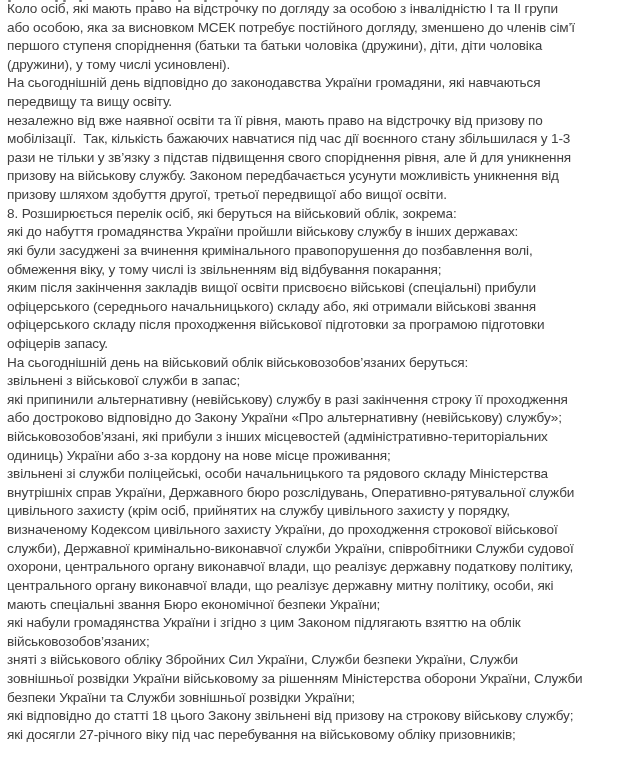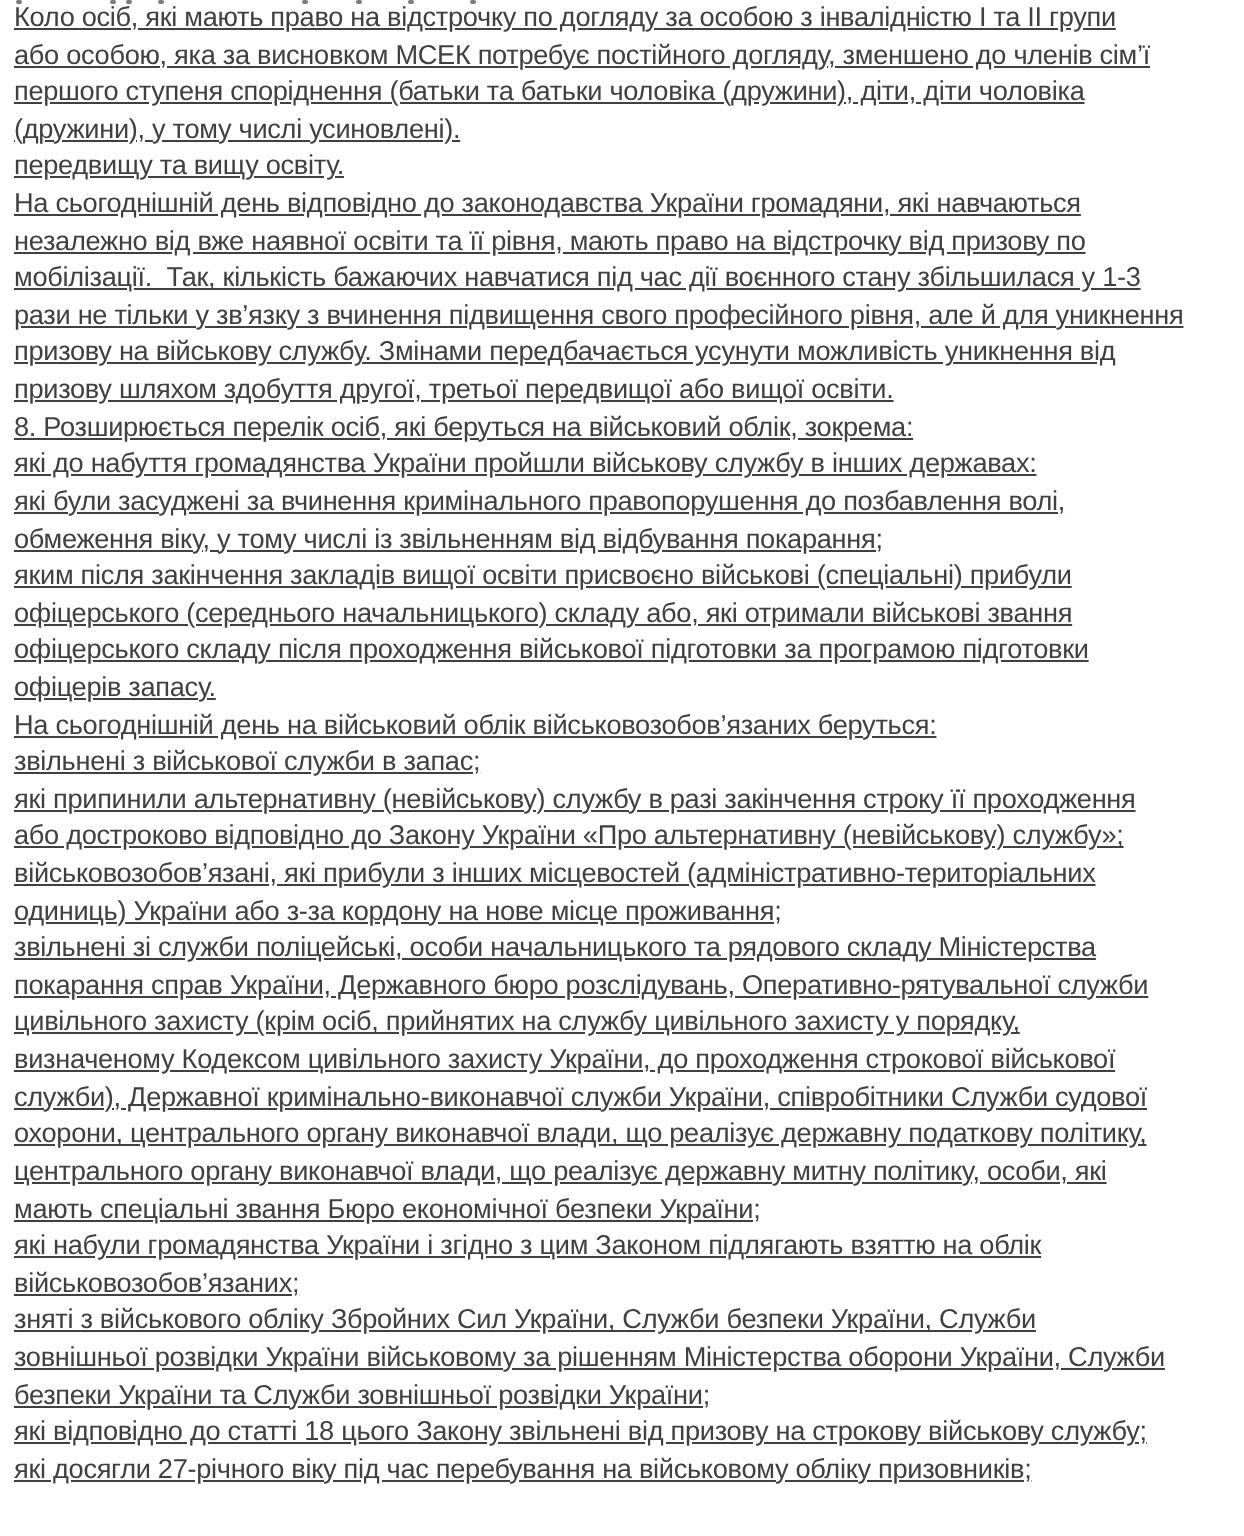--- a/index.html
+++ b/index.html
@@ -15,21 +15,20 @@
     font-family: "Liberation Sans", "DejaVu Sans", sans-serif;
   }
   .doc {
     position: absolute;
     top: 0;
     left: 7px;
     width: 611px;
     color: #404040;
     font-size: 13.6px;
     letter-spacing: -0.15px;
-    text-decoration: underline;
   }
   .line {
     height: 18.62px;
     line-height: 18.62px;
     white-space: pre;
   }
   
   .top-clip {
     position: absolute;
     top: 0;
@@ -60,43 +59,43 @@
   <span class="speck" style="left:197px"></span>
   <span class="speck" style="left:228px"></span>
 </div>
 
 <div class="doc" style="color: rgb(64, 64, 64);">
   <div>
       <div class="line">Коло осіб, які мають право на відстрочку по догляду за особою з інвалідністю І та ІІ групи</div>
       <div class="line">або особою, яка за висновком МСЕК потребує постійного догляду, зменшено до членів сім’ї</div>
       <div class="line">першого ступеня споріднення (батьки та батьки чоловіка (дружини), діти, діти чоловіка</div>
       <div class="line">(дружини), у тому числі усиновлені).</div>
+      <div class="line">На сьогоднішній день відповідно до законодавства України громадяни, які навчаються</div>
       <div class="line">передвищу та вищу освіту.</div>
-      <div class="line">На сьогоднішній день відповідно до законодавства України громадяни, які навчаються</div>
       <div class="line">незалежно від вже наявної освіти та її рівня, мають право на відстрочку від призову по</div>
       <div class="line">мобілізації.  Так, кількість бажаючих навчатися під час дії воєнного стану збільшилася у 1-3</div>
-      <div class="line">рази не тільки у зв’язку з вчинення підвищення свого професійного рівня, але й для уникнення</div>
-      <div class="line">призову на військову службу. Змінами передбачається усунути можливість уникнення від</div>
+      <div class="line">рази не тільки у зв’язку з підстав підвищення свого споріднення рівня, але й для уникнення</div>
+      <div class="line">призову на військову службу. Законом передбачається усунути можливість уникнення від</div>
       <div class="line">призову шляхом здобуття другої, третьої передвищої або вищої освіти.</div>
       <div class="line">8. Розширюється перелік осіб, які беруться на військовий облік, зокрема:</div>
       <div class="line">які до набуття громадянства України пройшли військову службу в інших державах:</div>
       <div class="line">які були засуджені за вчинення кримінального правопорушення до позбавлення волі,</div>
       <div class="line">обмеження віку, у тому числі із звільненням від відбування покарання;</div>
       <div class="line">яким після закінчення закладів вищої освіти присвоєно військові (спеціальні) прибули</div>
       <div class="line">офіцерського (середнього начальницького) складу або, які отримали військові звання</div>
       <div class="line">офіцерського складу після проходження військової підготовки за програмою підготовки</div>
       <div class="line">офіцерів запасу.</div>
       <div class="line">На сьогоднішній день на військовий облік військовозобов’язаних беруться:</div>
       <div class="line">звільнені з військової служби в запас;</div>
       <div class="line">які припинили альтернативну (невійськову) службу в разі закінчення строку її проходження</div>
       <div class="line">або достроково відповідно до Закону України «Про альтернативну (невійськову) службу»;</div>
       <div class="line">військовозобов’язані, які прибули з інших місцевостей (адміністративно-територіальних</div>
       <div class="line">одиниць) України або з-за кордону на нове місце проживання;</div>
       <div class="line">звільнені зі служби поліцейські, особи начальницького та рядового складу Міністерства</div>
-      <div class="line">покарання справ України, Державного бюро розслідувань, Оперативно-рятувальної служби</div>
+      <div class="line">внутрішніх справ України, Державного бюро розслідувань, Оперативно-рятувальної служби</div>
       <div class="line">цивільного захисту (крім осіб, прийнятих на службу цивільного захисту у порядку,</div>
       <div class="line">визначеному Кодексом цивільного захисту України, до проходження строкової військової</div>
       <div class="line">служби), Державної кримінально-виконавчої служби України, співробітники Служби судової</div>
       <div class="line">охорони, центрального органу виконавчої влади, що реалізує державну податкову політику,</div>
       <div class="line">центрального органу виконавчої влади, що реалізує державну митну політику, особи, які</div>
       <div class="line">мають спеціальні звання Бюро економічної безпеки України;</div>
       <div class="line">які набули громадянства України і згідно з цим Законом підлягають взяттю на облік</div>
       <div class="line">військовозобов’язаних;</div>
       <div class="line">зняті з військового обліку Збройних Сил України, Служби безпеки України, Служби</div>
       <div class="line">зовнішньої розвідки України військовому за рішенням Міністерства оборони України, Служби</div>

